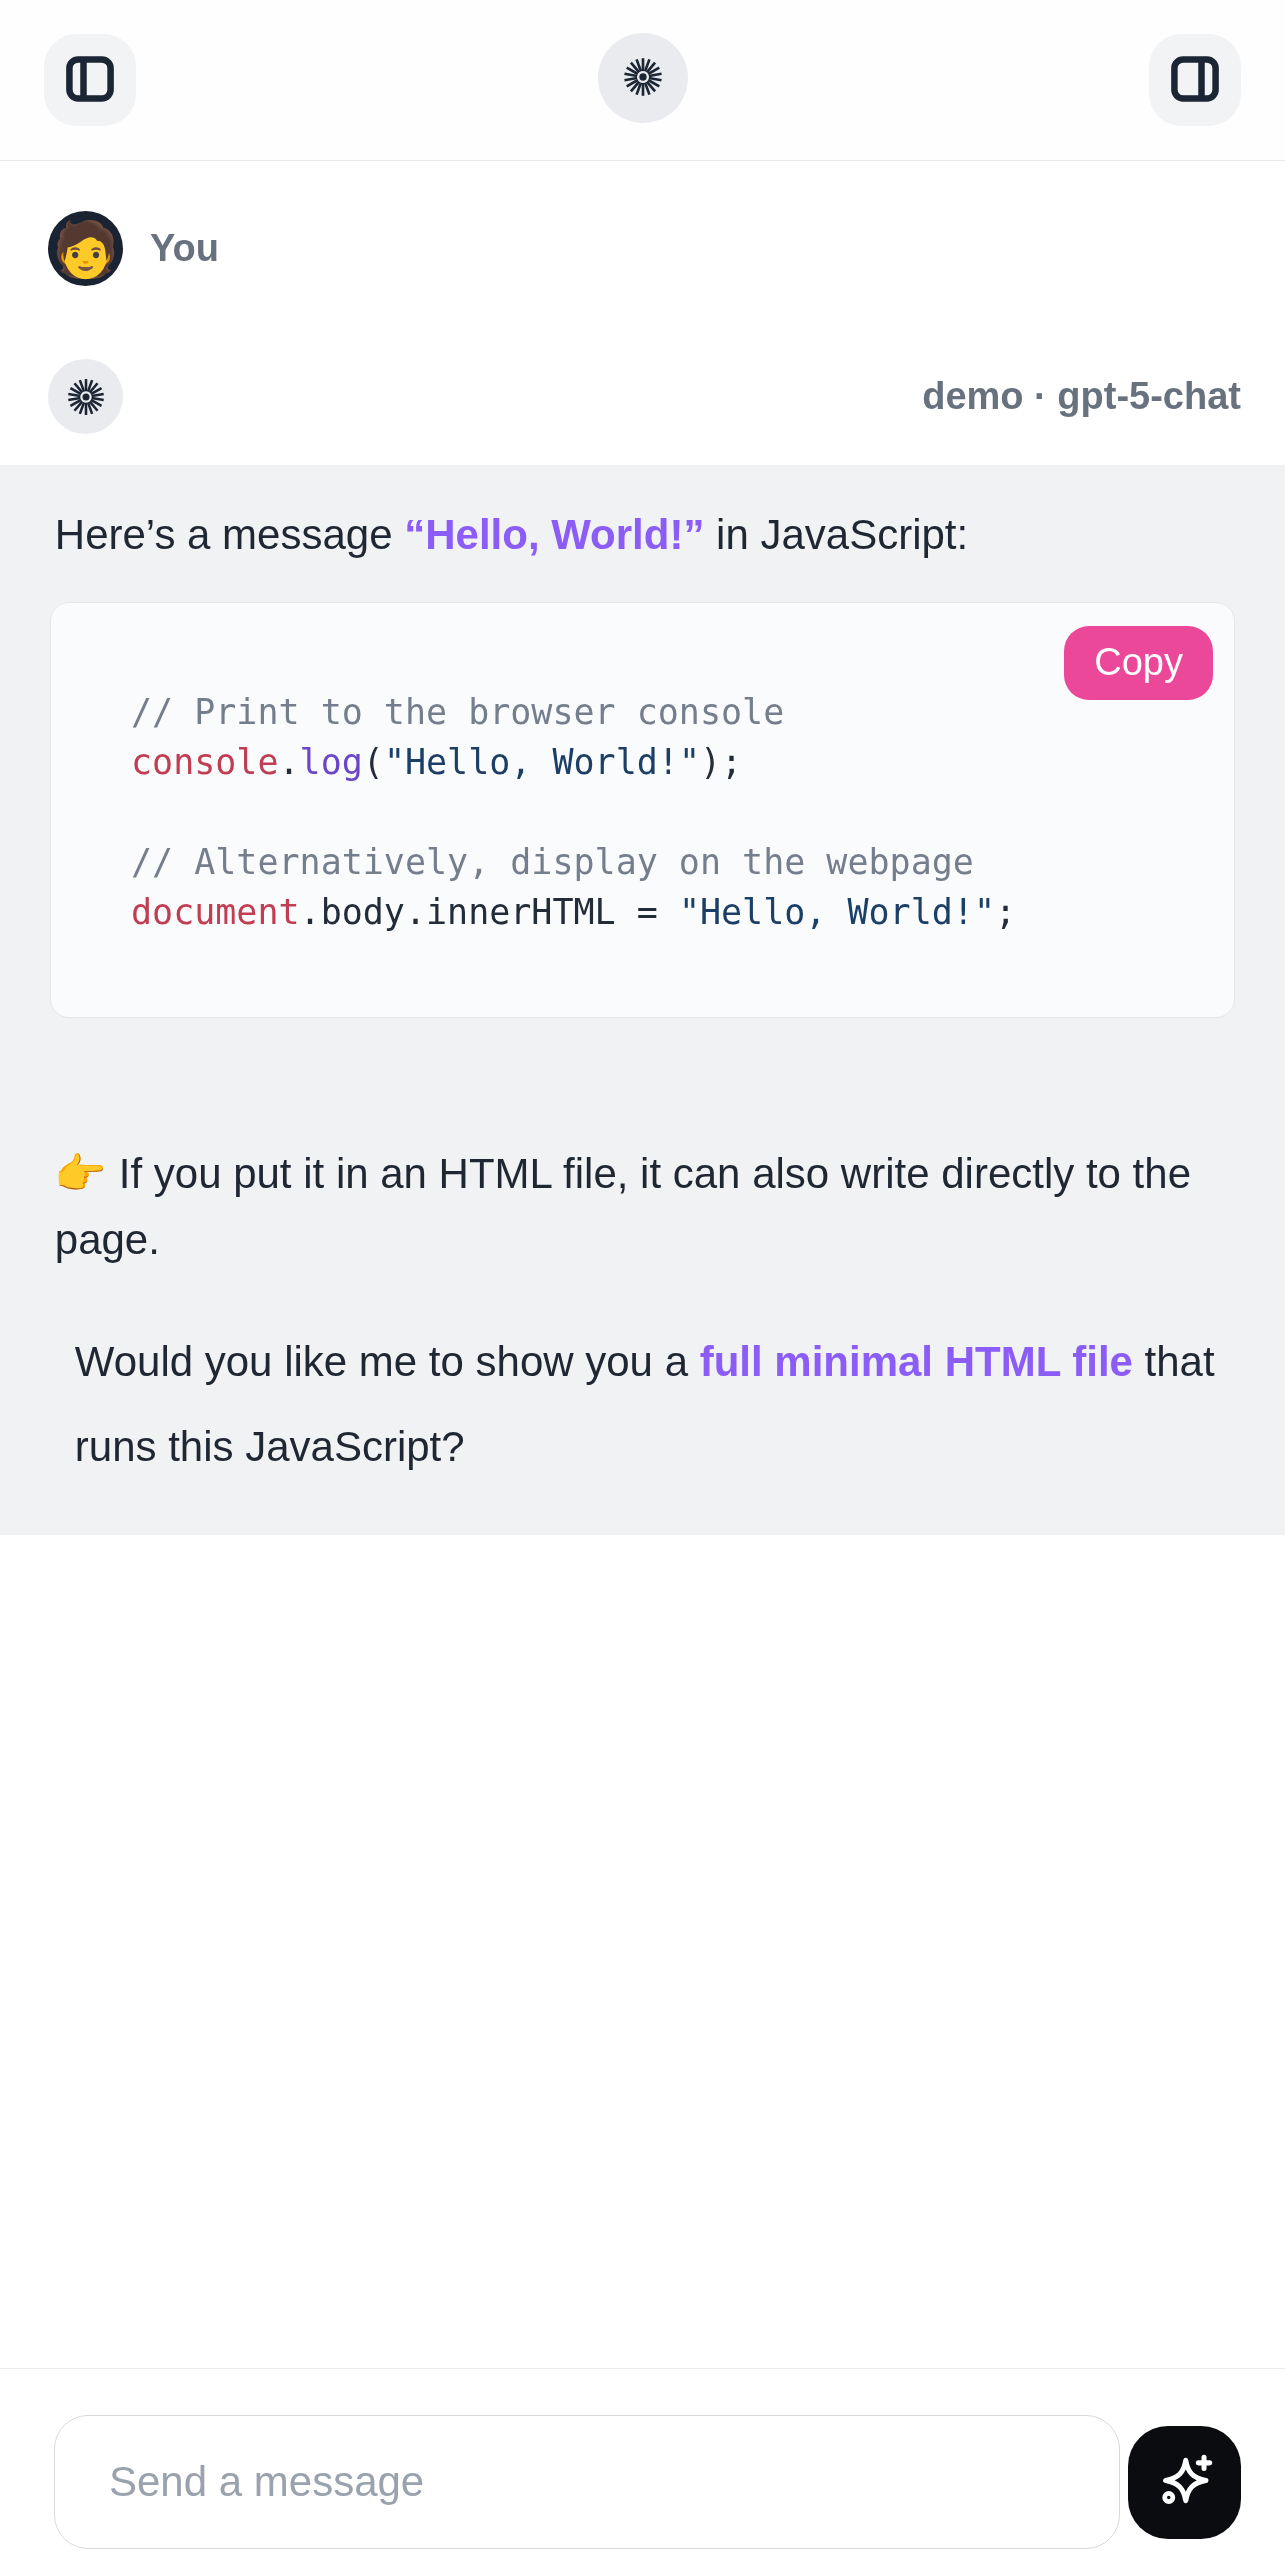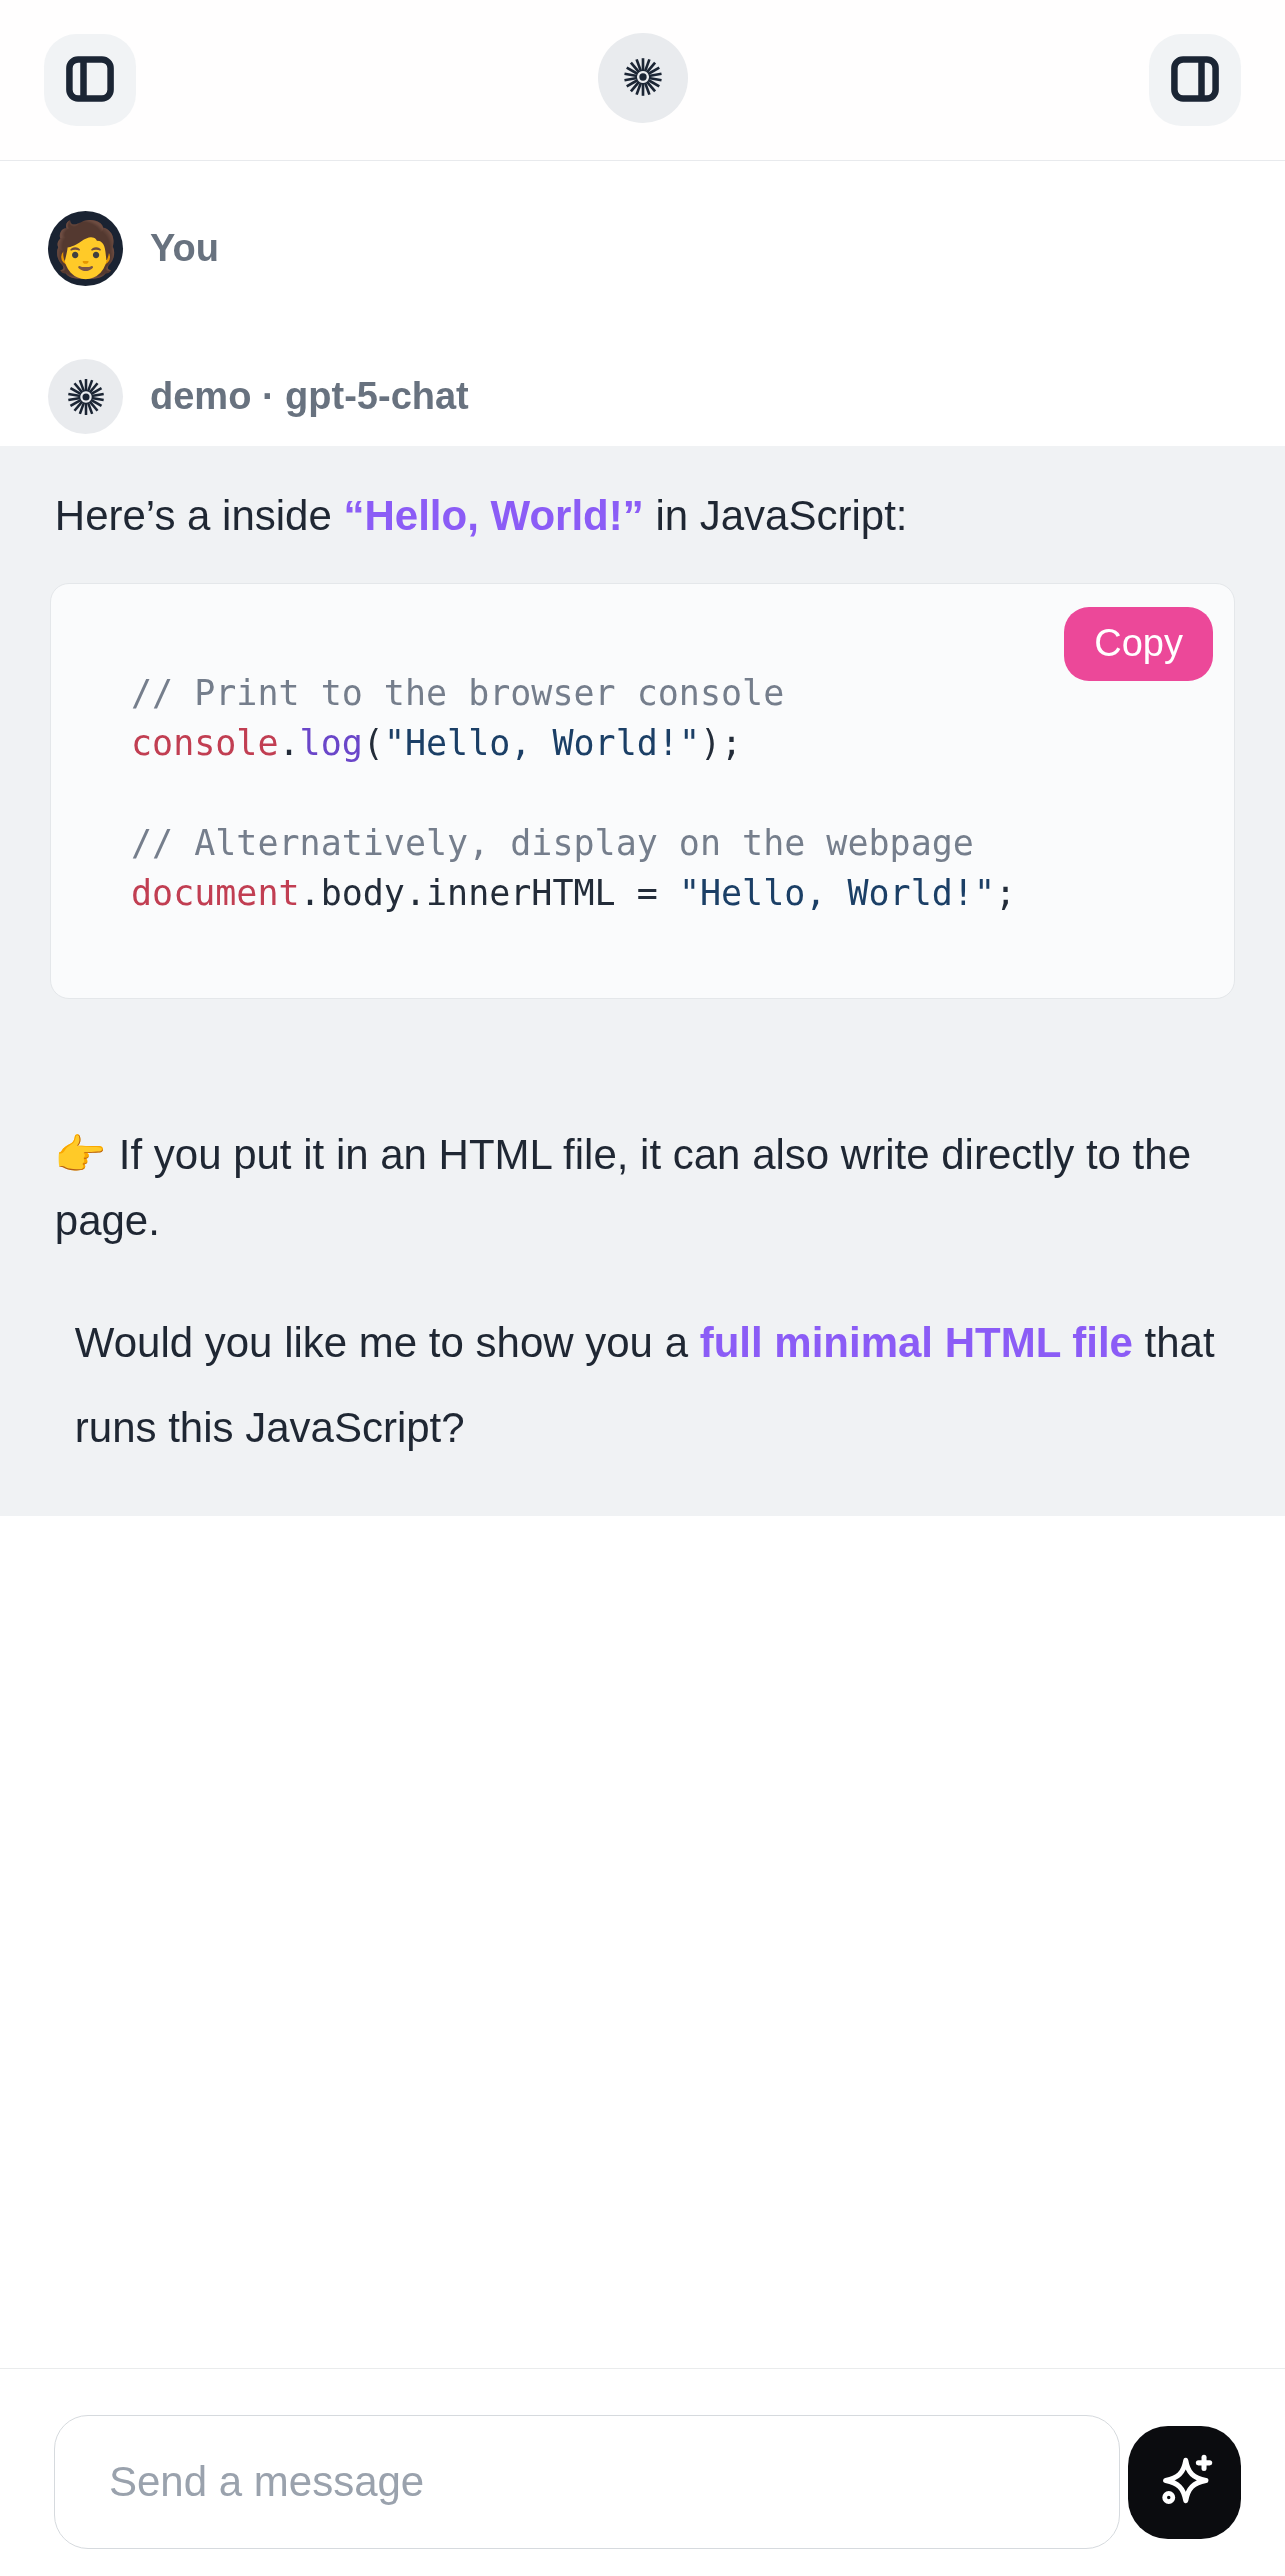--- a/index.html
+++ b/index.html
@@ -18,21 +18,21 @@
           display:flex; align-items:center; justify-content:center; background:#f1f3f5; }
   .hbtn.square { border-radius:32.5px; }
   .hbtn.circle { border-radius:50%; background:#e9ebee; width:90px; height:90px; top:33px; }
   .hbtn-left  { left:44px; }
   .hbtn-center{ left:50%; transform:translateX(-50%); }
   .hbtn-right { right:44px; }
   .icon-navy { stroke:#1b2534; }
 
   
   .sender-row { display:flex; align-items:center; gap:27px; padding:50px 44px 27px 48px; background:#fff; }
-  .sender-row.assistant { padding-top:46px; padding-bottom:12px; }
+  .sender-row.assistant { padding-top:46px; padding-bottom:31px;justify-content:space-between; }
   .avatar { width:75px; height:75px; border-radius:50%; flex:0 0 auto;
             display:flex; align-items:center; justify-content:center; overflow:hidden; }
   .avatar.user { background:#1a2332; font-size:54px; line-height:1; }
   .avatar.bot  { background:#e9ebee; }
   .sender-name { font-size:38px; font-weight:600; color:#68727f; }
 
   
   .user-band { background:#f7f8f9; border-top:1.9px solid #e9ebee; border-bottom:1.9px solid #e9ebee;
                height:136px; display:flex; align-items:center; padding:0 55px;
                font-size:42px; color:#222b38; }
@@ -150,21 +150,21 @@
             <use href="#ray" transform="rotate(320 24 24)"></use>
           <use href="#ray" transform="rotate(340 24 24)"></use>
           <circle cx="24" cy="24" r="4" fill="#1b2534" stroke="none"></circle>
         </svg>
       </span>
     </div>
     <span class="sender-name">demo · gpt-5-chat</span>
   </div>
 
   <div class="assistant-body">
-    <p class="prose"><span>Here’s a inside </span><strong>“Hello, World!”</strong><span> in JavaScript:</span></p>
+    <p class="prose"><span>Here’s a message </span><strong>“Hello, World!”</strong><span> in JavaScript:</span></p>
 
     <div class="code-card">
       <button class="copy-btn">Copy</button>
       <div class="code"><div class="code-line"><span style="color: rgb(117, 126, 140);">// Print to the browser console</span></div><div class="code-line"><span style="color: rgb(193, 62, 82);">console</span><span style="color: rgb(35, 44, 57);">.</span><span style="color: rgb(106, 70, 201);">log</span><span style="color: rgb(35, 44, 57);">(</span><span style="color: rgb(27, 63, 102);">"Hello, World!"</span><span style="color: rgb(35, 44, 57);">);</span></div><div class="code-line">&nbsp;</div><div class="code-line"><span style="color: rgb(117, 126, 140);">// Alternatively, display on the webpage</span></div><div class="code-line"><span style="color: rgb(193, 62, 82);">document</span><span style="color: rgb(35, 44, 57);">.body.innerHTML = </span><span style="color: rgb(27, 63, 102);">"Hello, World!"</span><span style="color: rgb(35, 44, 57);">;</span></div></div>
     </div>
 
     <p class="prose tips"><br><span>👉 If you put it in an HTML file, it can also write directly to the page.</span></p>
     <p class="prose question"><span>Would you like me to show you a </span><strong>full minimal HTML file</strong><span> that runs this JavaScript?</span></p>
   </div>
 </section>

